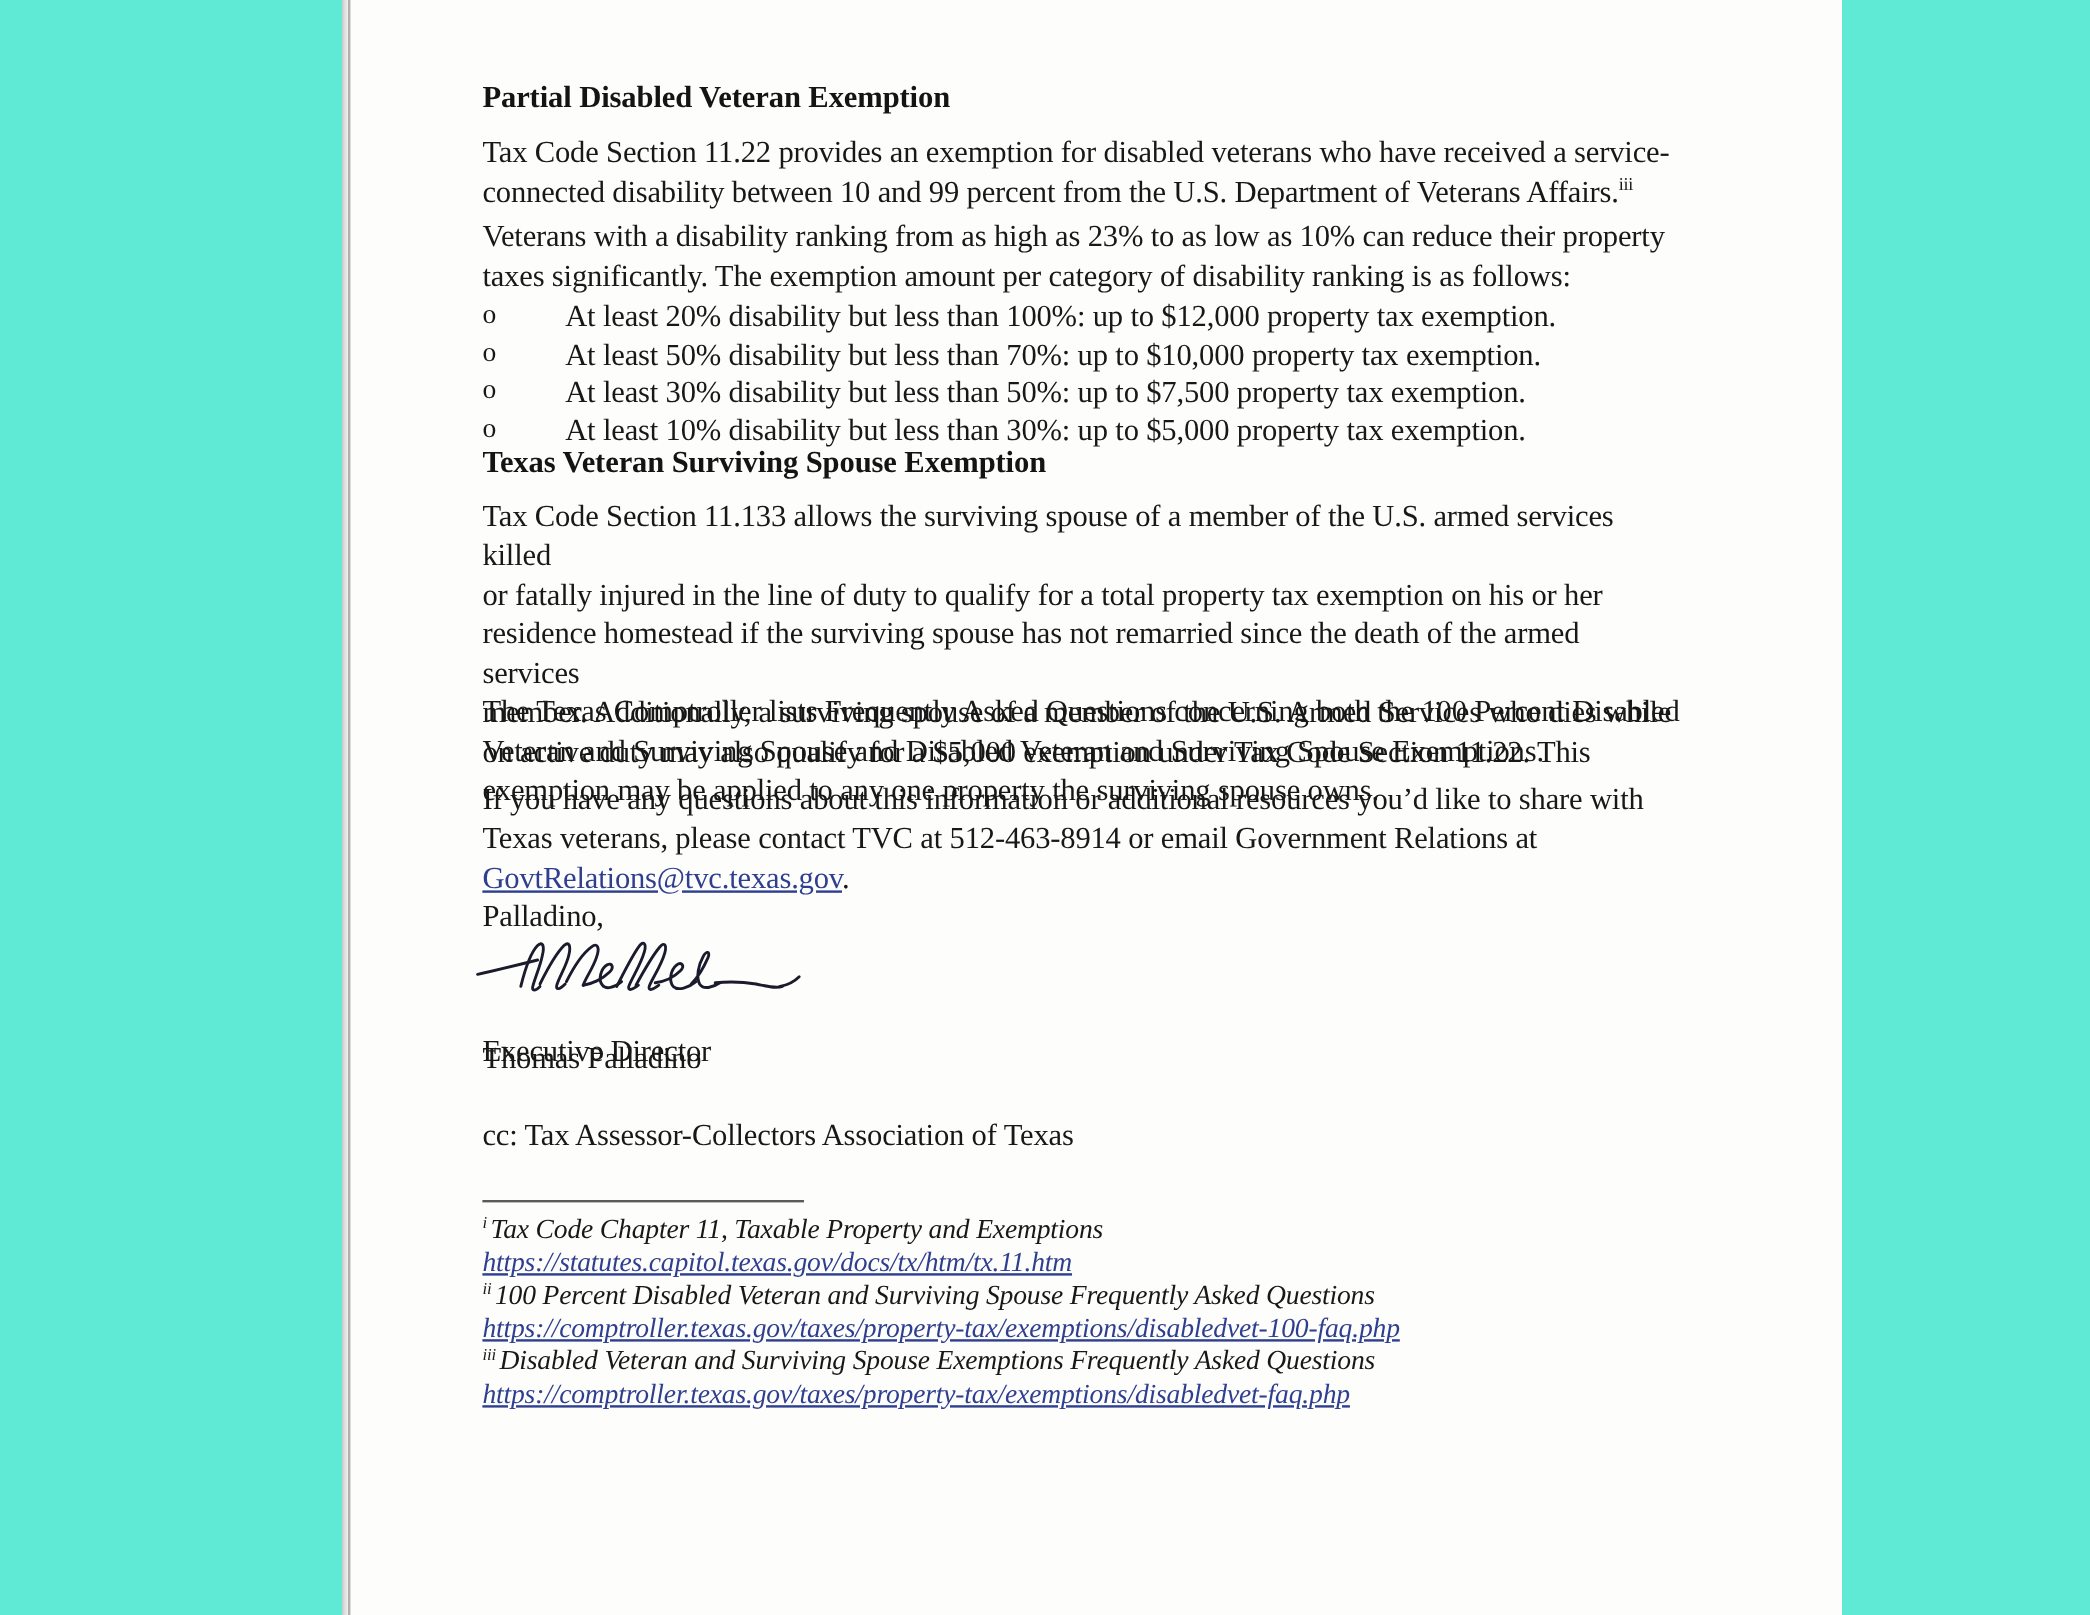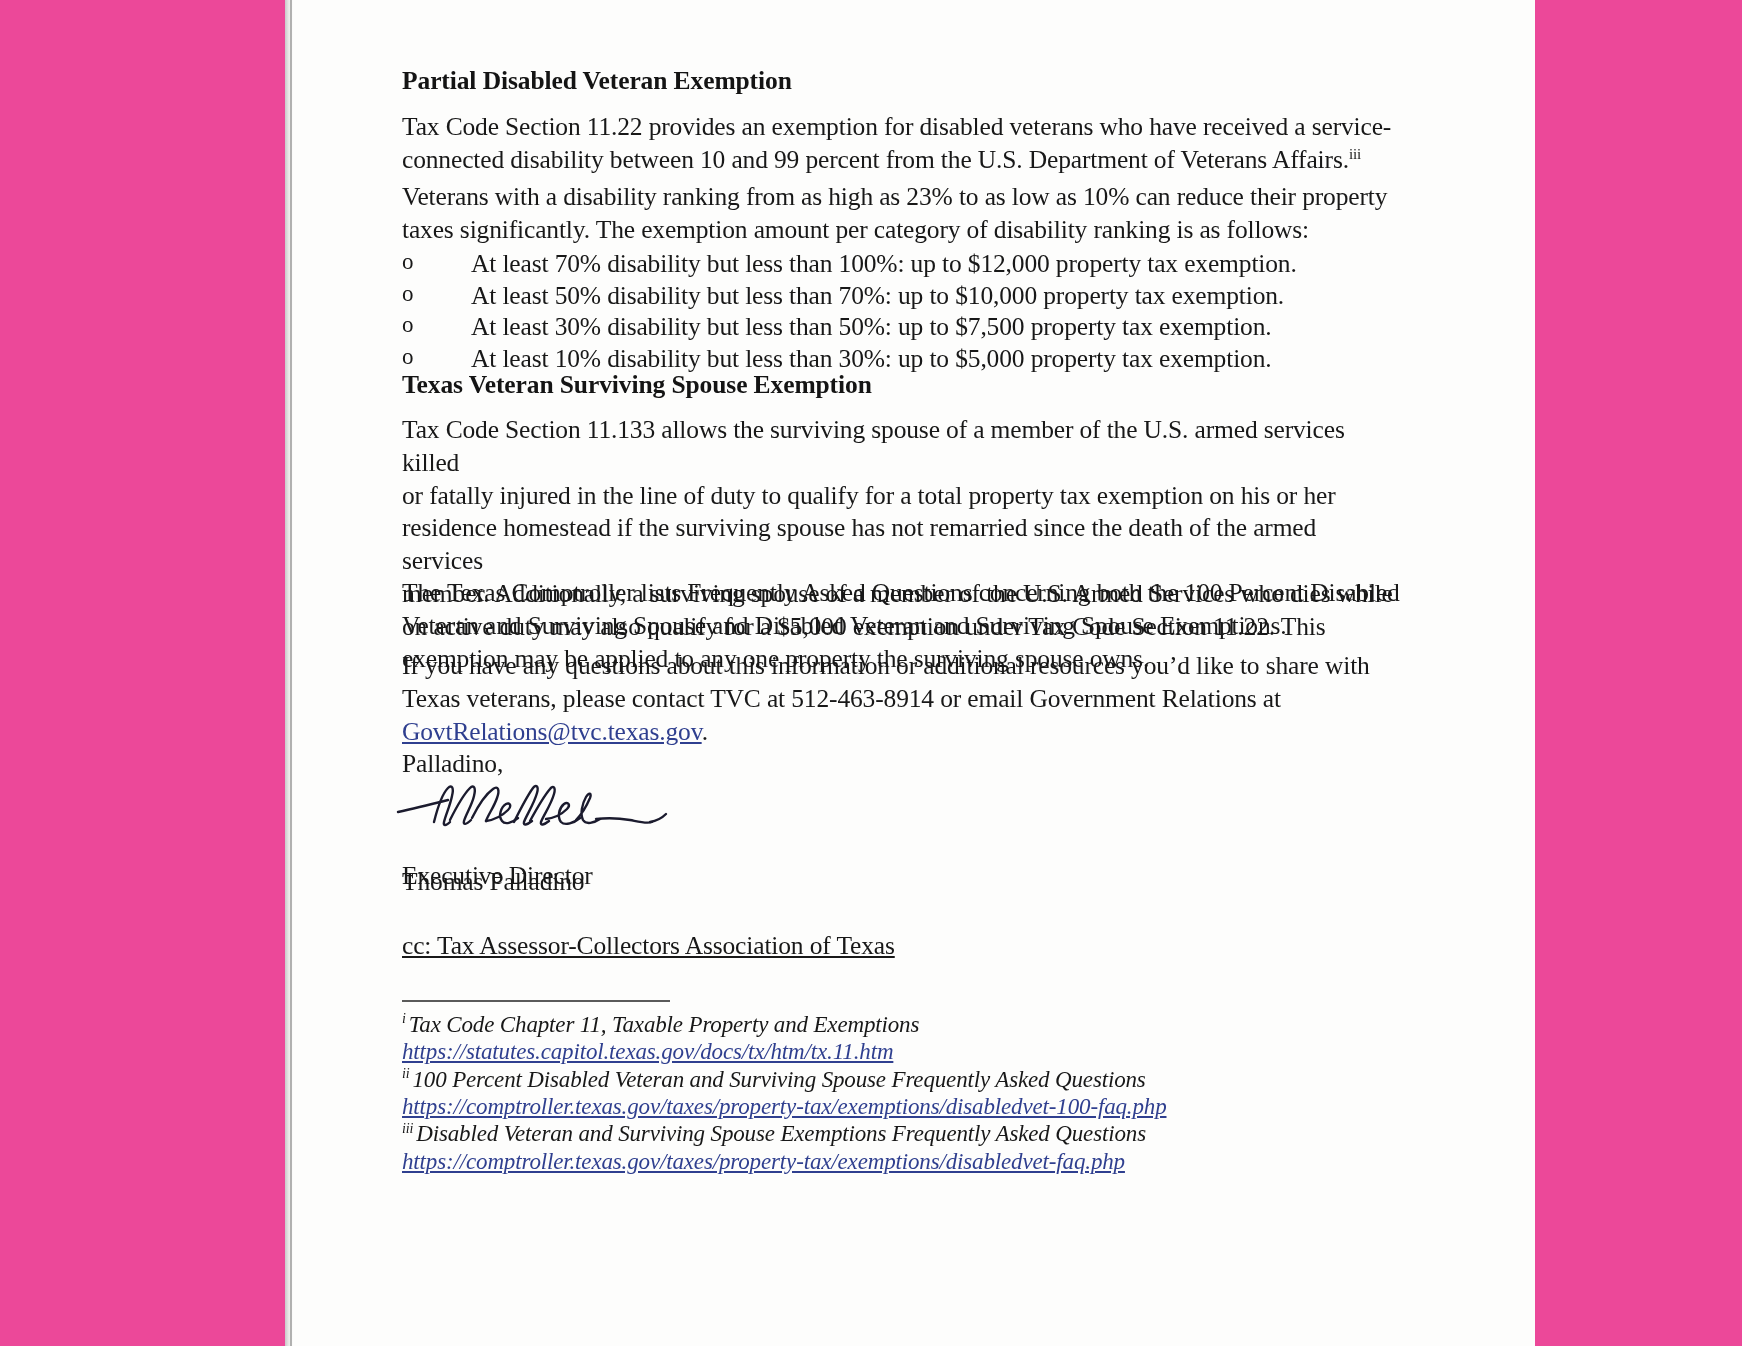--- a/index.html
+++ b/index.html
@@ -14,21 +14,21 @@
     height: 1346px;
     overflow: hidden;
     font-family: "Liberation Serif", "DejaVu Serif", serif;
   }
 
   
   #viewport {
     position: relative;
     width: 1742px;
     height: 1346px;
-    background: #ec4899;
+    background: #5eead4;
   }
 
   
   #page {
     position: absolute;
     left: 285px;
     top: 0;
     width: 1250px;
     height: 1346px;
     background: #fdfdfc;
@@ -159,21 +159,21 @@
       </p>
 
       <p class="body-par abs" style="left:0; top:181px; width:1000px;">
         <span>Veterans with a disability ranking from as high as 23% to as low as 10% can reduce their property</span><br>
         <span>taxes significantly. The exemption amount per category of disability ranking is as follows:</span>
       </p>
 
       <ul class="o-list abs" style="left:0; top:248px; width:1000px;">
         <li>
           <span class="marker">o</span>
-          <span>At least 70% disability but less than 100%: up to $12,000 property tax exemption.</span>
+          <span>At least 20% disability but less than 100%: up to $12,000 property tax exemption.</span>
         </li>
         <li>
           <span class="marker">o</span>
           <span>At least 50% disability but less than 70%: up to $10,000 property tax exemption.</span>
         </li>
         <li>
           <span class="marker">o</span>
           <span>At least 30% disability but less than 50%: up to $7,500 property tax exemption.</span>
         </li>
         <li>
@@ -227,21 +227,21 @@
                      C 188 26, 186 36, 189 42 C 192 47, 200 45, 206 41"></path>
             <path d="M202 41 C 212 40, 224 40, 236 42 C 246 44, 253 46, 258 44"></path>
             <path d="M256 44 C 262 43, 268 40, 272 36"></path>
           </g>
         </svg>
       </div>
 
       <p class="body-par abs" style="left:0; top:838px;margin-top:28px;">Thomas Palladino</p>
       <p class="body-par abs" style="left:0; top:860px;">Executive Director</p>
 
-      <p class="body-par abs" style="left:0; top:930px;text-decoration:underline;">cc: Tax Assessor-Collectors Association of Texas</p>
+      <p class="body-par abs" style="left:0; top:930px;">cc: Tax Assessor-Collectors Association of Texas</p>
 
       <div id="footnotes" class="abs" style="left:0; top:1000px; width:1000px;">
 
         <div id="footnote-rule"></div>
 
         <div class="fn-line">
           <span class="fn-marker">i</span><span>Tax Code Chapter 11, Taxable Property and Exemptions</span>
         </div>
         <div class="fn-line">
           <a class="doc-link" href="#">https://statutes.capitol.texas.gov/docs/tx/htm/tx.11.htm</a>

